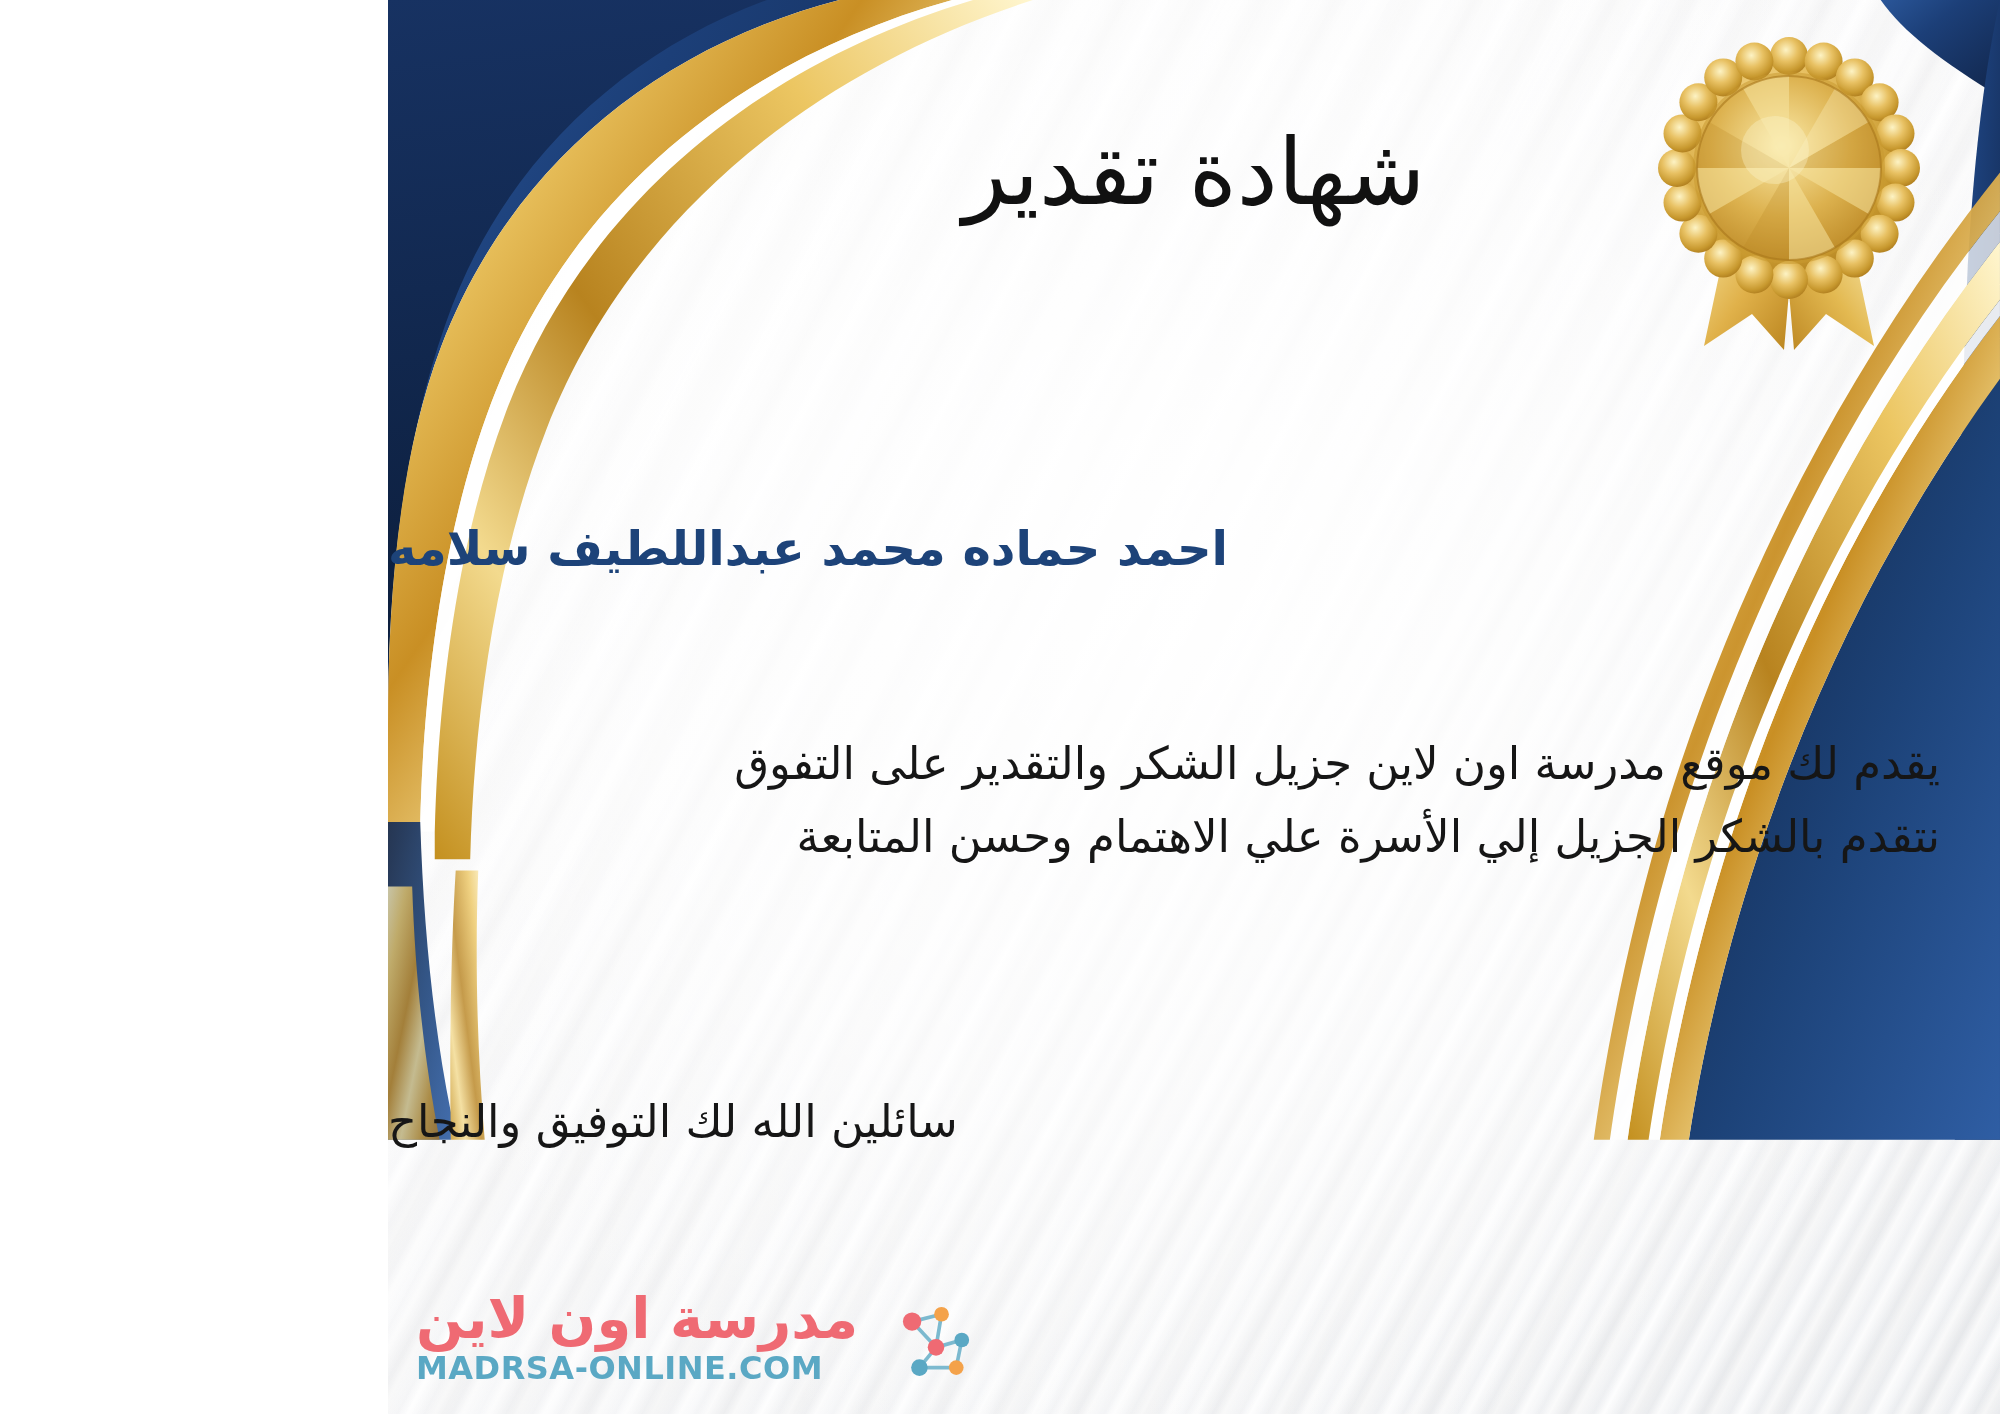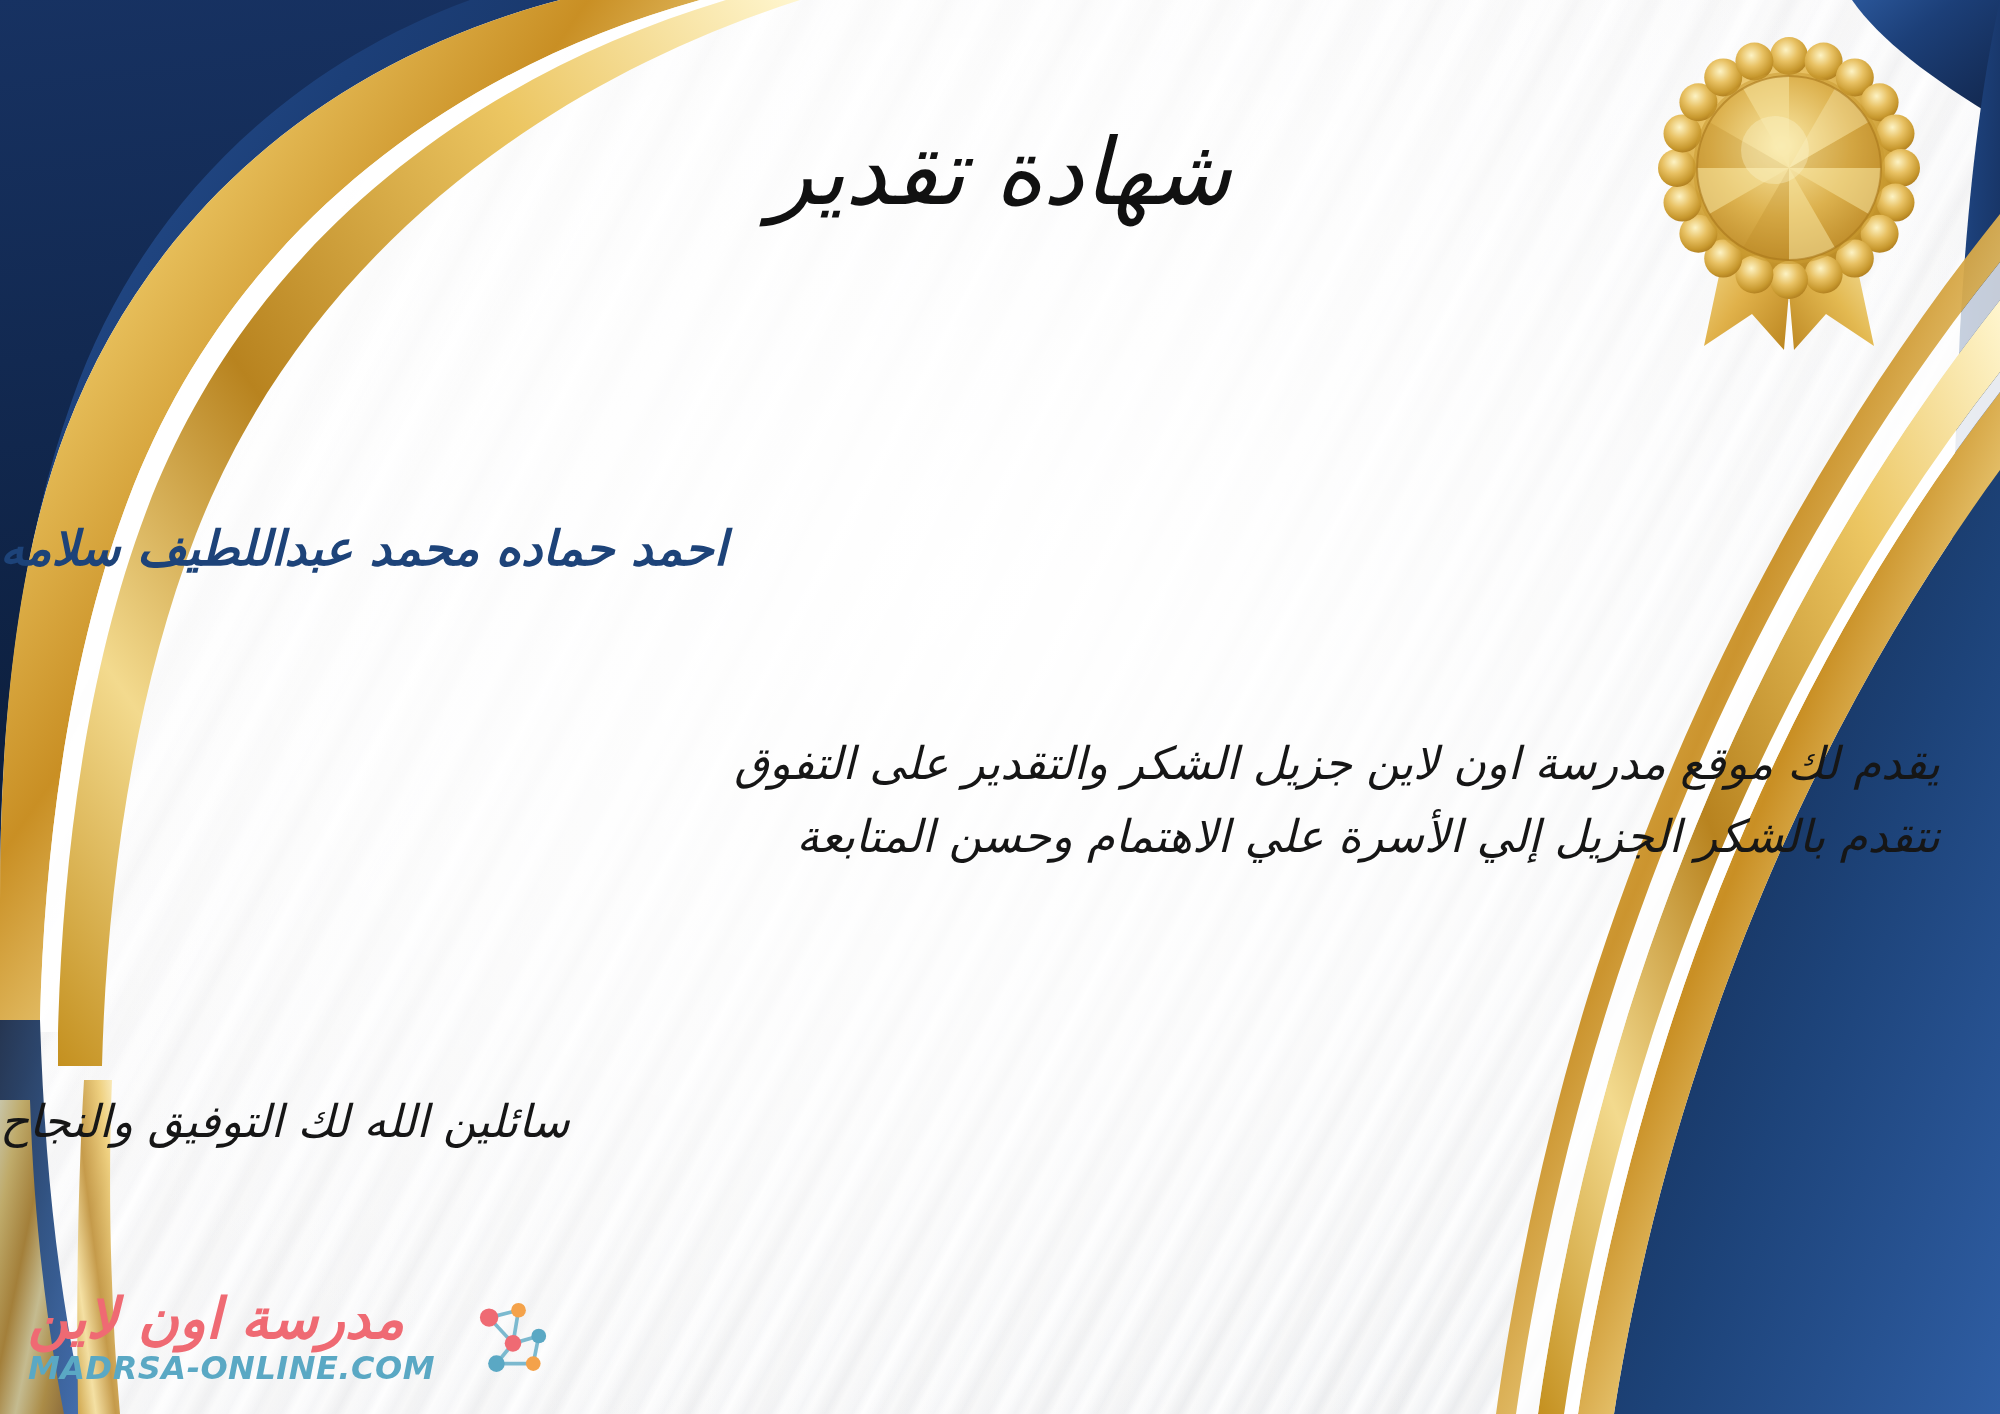--- a/index.html
+++ b/index.html
@@ -7,25 +7,24 @@
   html, body {
     margin: 0; padding: 0;
     background: #ffffff;
   }
   body {
     font-family: "DejaVu Sans", "Liberation Sans", sans-serif;
   }
 
   #certificate {
     position: relative;
-    width: 2000px;
+    width: 1612px;
     height: 1414px;
     overflow: hidden;
     background: #ffffff;
-    font-style: italic;
   }
 
   
   .paper-bg {
     position: absolute;
     inset: 0;
     background:
       repeating-linear-gradient(
         118deg,
         rgba(0,0,0,0.000) 0px,
@@ -119,21 +118,21 @@
     white-space: nowrap;
   }
 
   
   .brand {
     position: absolute;
     left: 28px;
     bottom: 28px;
     display: flex;
     flex-direction: row-reverse;
-    align-items: flex-start;
+    align-items: flex-end;
     gap: 32px;
     z-index: 8;
   }
   .brand-text {
     display: flex;
     flex-direction: column;
     align-items: flex-end;
   }
   .brand-ar {
     font-size: 56px;

